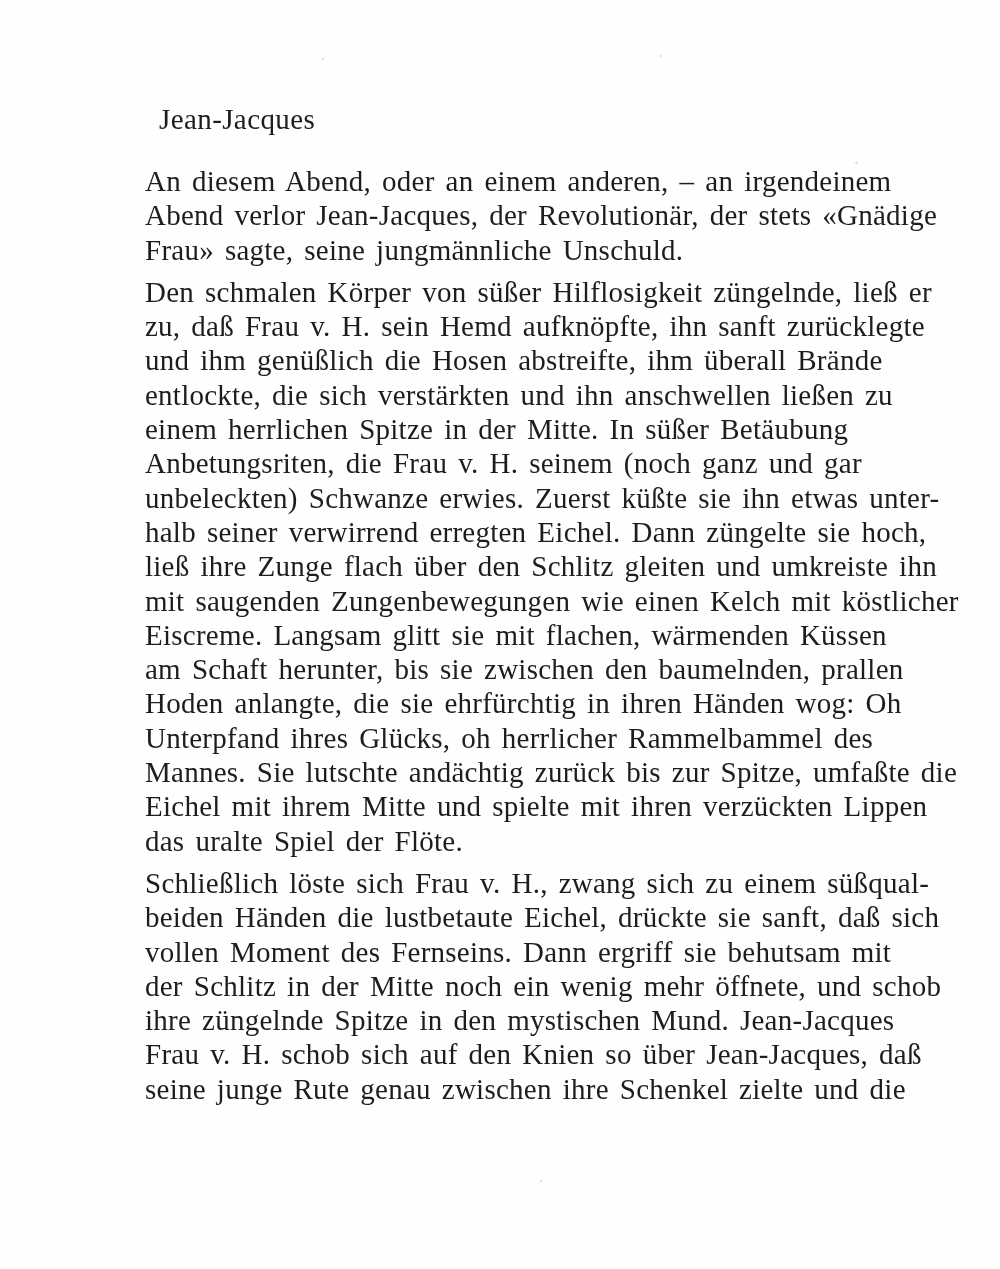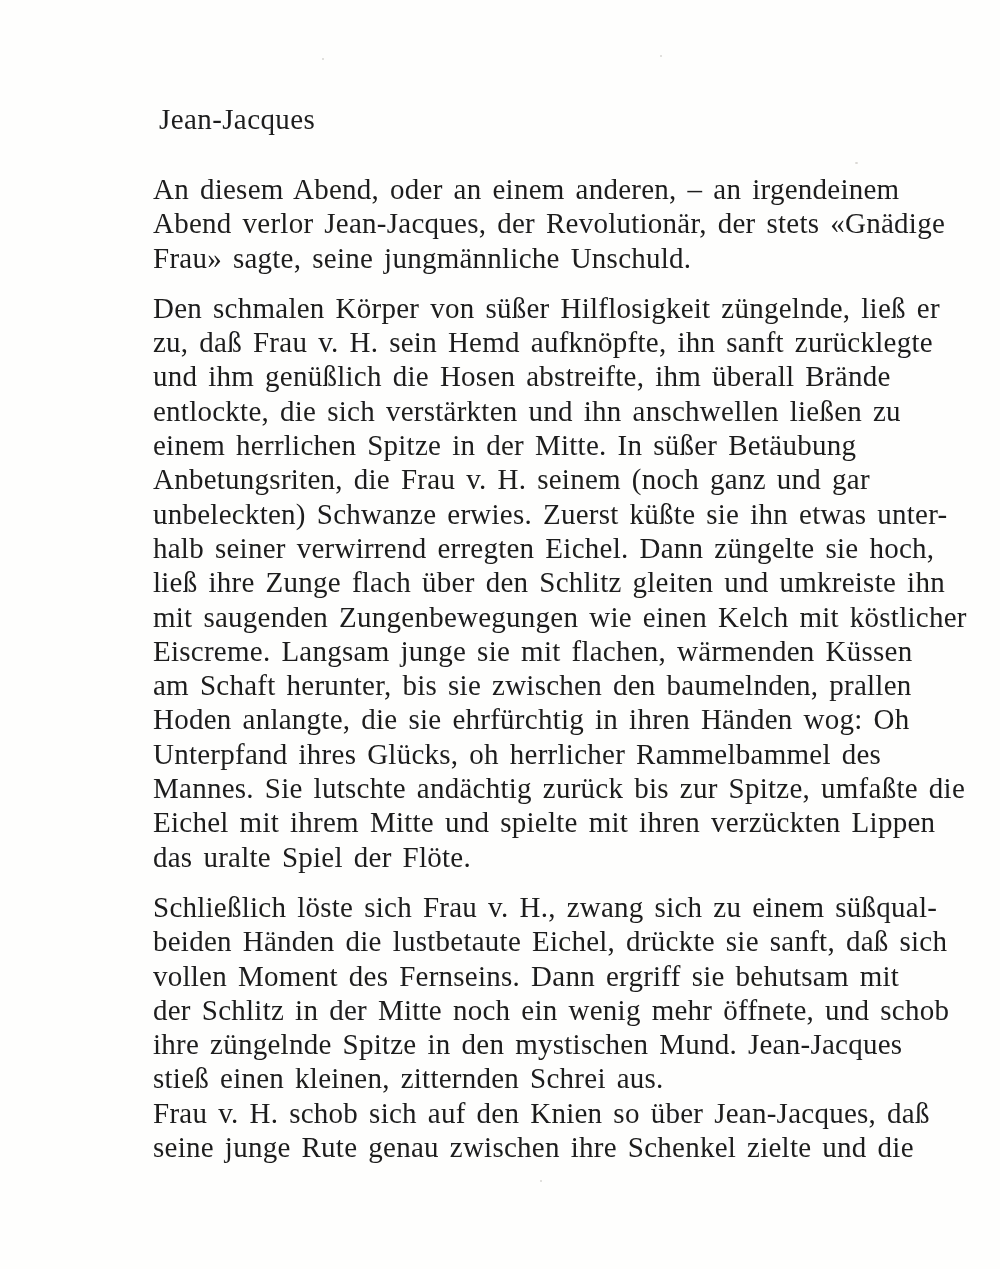--- a/index.html
+++ b/index.html
@@ -28,21 +28,21 @@
     white-space: nowrap;
     text-align: center;
   }
   .body-text {
     position: absolute;
     left: 137px;
     top: 156px;
     width: 763px;
   }
   .para {
-    margin: 16px;
+    margin: 8px;
     padding: 0;
   }
   .line {
     font-size: 29px;
     line-height: 34.3px;
     letter-spacing: 0.25px;
     word-spacing: 3.5px;
     white-space: nowrap;
   }
   .speck {
@@ -67,35 +67,34 @@
         <div class="line">Den schmalen Körper von süßer Hilflosigkeit züngelnde, ließ er</div>
         <div class="line">zu, daß Frau v. H. sein Hemd aufknöpfte, ihn sanft zurücklegte</div>
         <div class="line">und ihm genüßlich die Hosen abstreifte, ihm überall Brände</div>
         <div class="line">entlockte, die sich verstärkten und ihn anschwellen ließen zu</div>
         <div class="line">einem herrlichen Spitze in der Mitte. In süßer Betäubung</div>
         <div class="line">Anbetungsriten, die Frau v. H. seinem (noch ganz und gar</div>
         <div class="line">unbeleckten) Schwanze erwies. Zuerst küßte sie ihn etwas unter-</div>
         <div class="line">halb seiner verwirrend erregten Eichel. Dann züngelte sie hoch,</div>
         <div class="line">ließ ihre Zunge flach über den Schlitz gleiten und umkreiste ihn</div>
         <div class="line">mit saugenden Zungenbewegungen wie einen Kelch mit köstlicher</div>
-        <div class="line">Eiscreme. Langsam junge sie mit flachen, wärmenden Küssen</div>
+        <div class="line">Eiscreme. Langsam glitt sie mit flachen, wärmenden Küssen</div>
         <div class="line">am Schaft herunter, bis sie zwischen den baumelnden, prallen</div>
         <div class="line">Hoden anlangte, die sie ehrfürchtig in ihren Händen wog: Oh</div>
         <div class="line">Unterpfand ihres Glücks, oh herrlicher Rammelbammel des</div>
         <div class="line">Mannes. Sie lutschte andächtig zurück bis zur Spitze, umfaßte die</div>
         <div class="line">Eichel mit ihrem Mitte und spielte mit ihren verzückten Lippen</div>
         <div class="line">das uralte Spiel der Flöte.</div>
       </div>
       <div class="para">
         <div class="line">Schließlich löste sich Frau v. H., zwang sich zu einem süßqual-</div>
         <div class="line">beiden Händen die lustbetaute Eichel, drückte sie sanft, daß sich</div>
         <div class="line">vollen Moment des Fernseins. Dann ergriff sie behutsam mit</div>
         <div class="line">der Schlitz in der Mitte noch ein wenig mehr öffnete, und schob</div>
         <div class="line">ihre züngelnde Spitze in den mystischen Mund. Jean-Jacques</div>
-        <div class="line">stieß einen kleinen, zitternden Schrei aus.</div>
         <div class="line">Frau v. H. schob sich auf den Knien so über Jean-Jacques, daß</div>
         <div class="line">seine junge Rute genau zwischen ihre Schenkel zielte und die</div>
       </div>
     </div>
 
   <div class="speck" style="left:322px; top:58px; width:2px; height:2px;"></div>
   <div class="speck" style="left:660px; top:55px; width:2px; height:2px;"></div>
   <div class="speck" style="left:855px; top:162px; width:3px; height:2px;"></div>
   <div class="speck" style="left:540px; top:1180px; width:2px; height:2px;"></div>
 </div>

